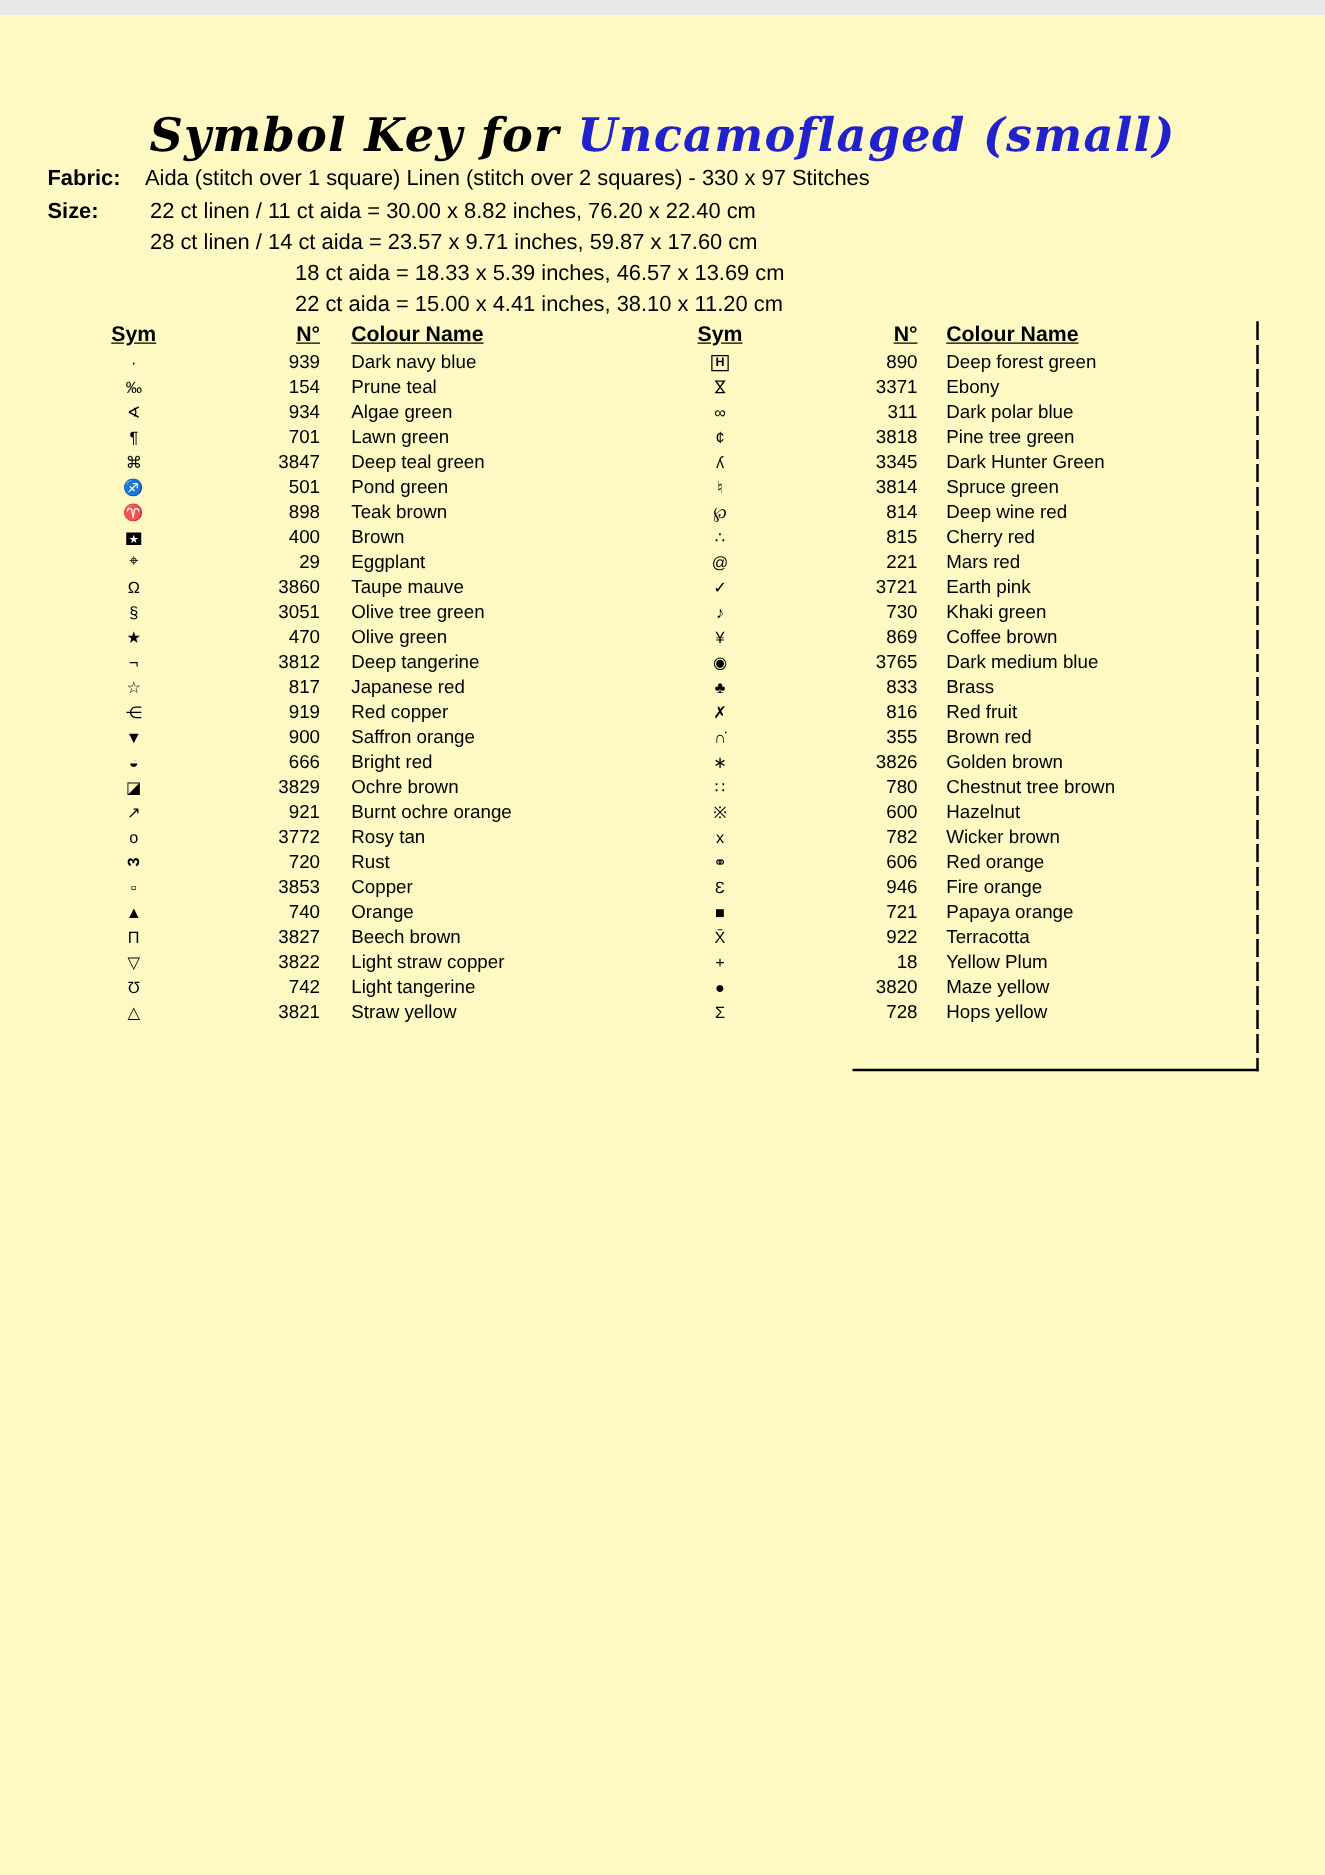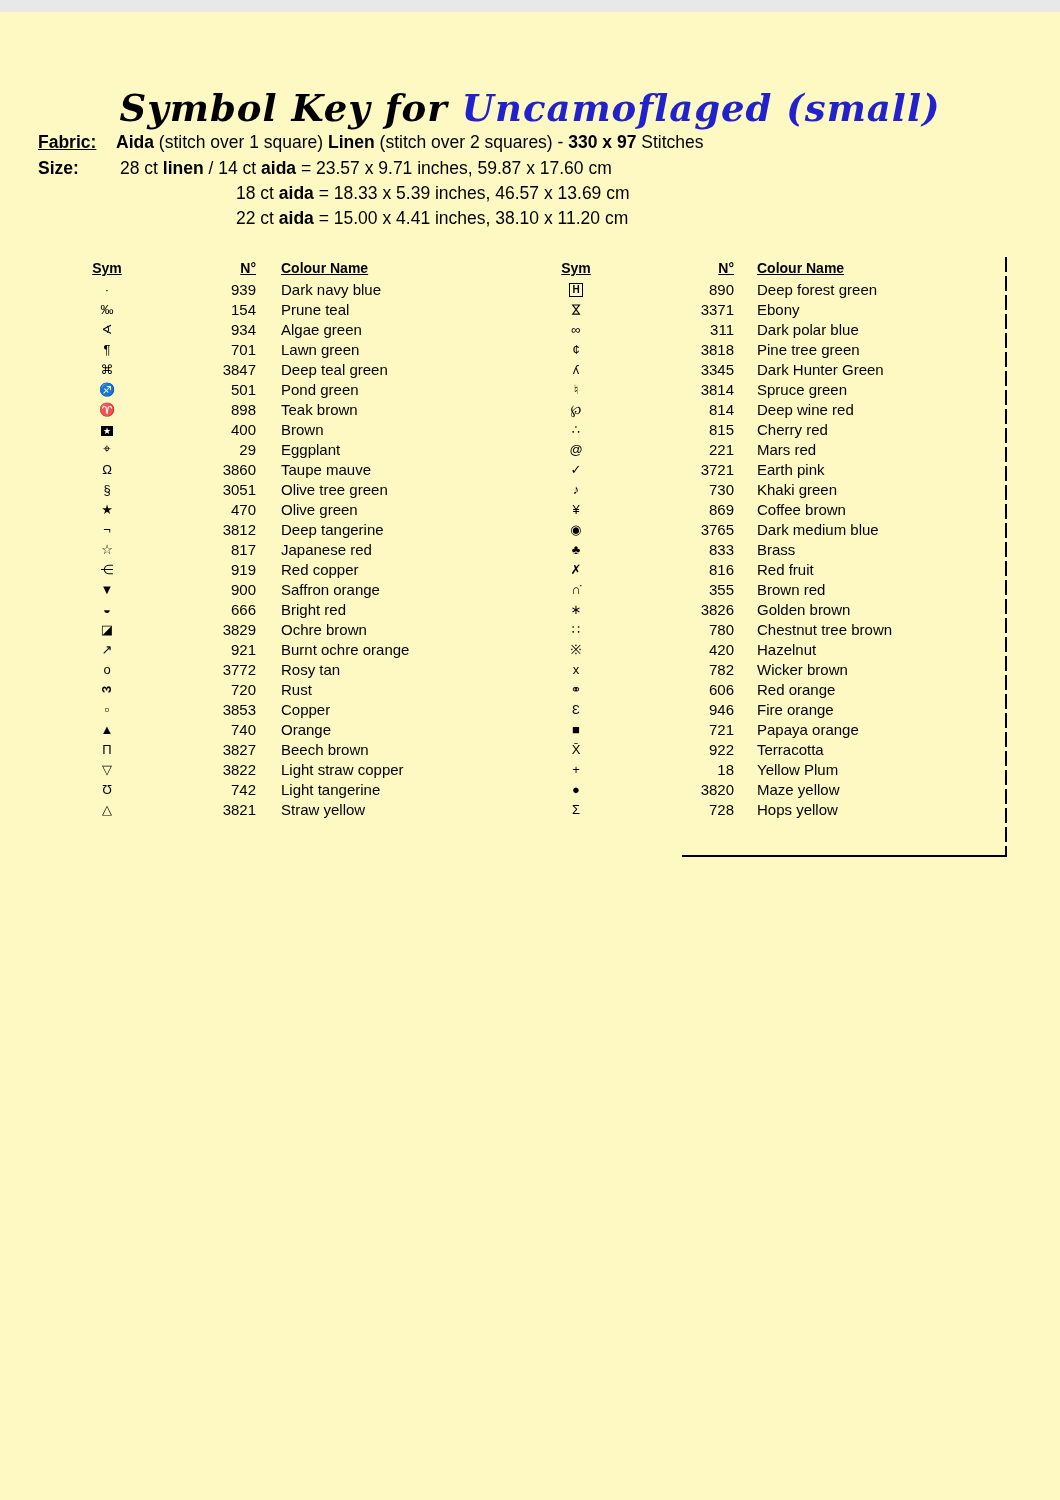--- a/index.html
+++ b/index.html
@@ -21,42 +21,42 @@
     white-space:nowrap;
   }
   .title .t-blue{margin-left:14px;}
   .info-line{
     position:absolute;left:38px;
     font-size:17.5px;line-height:25px;white-space:nowrap;
   }
   .fabric-line{top:118px;}
   .size-block{top:144px;}
   .lbl{font-weight:bold;display:inline-block;}
-  .fabric-line .lbl{width:78px;text-decoration:underline;}
+  .fabric-line .lbl{width:78px;}
   .size-block{display:flex;}
   .size-block .lbl{width:82px;}
-  .b{font-weight:bold;}
+  .b{font-weight:normal;}
   .size-line{height:25px;}
   .size-line.indent{padding-left:116px;}
   
   .tables{position:absolute;top:245px;left:0;width:1060px;height:620px;}
   .tbl{position:absolute;top:0;}
   .tbl-left{left:84px;width:420px;}
   .tbl-right{left:556px;width:452px;}
   .thead,.trow{display:flex;align-items:center;white-space:nowrap;}
   .thead{height:22px;font-weight:bold;}
   .trow{height:20px;}
   .th{text-decoration:underline;}
   .c-sym{width:46px;text-align:center;font-size:13px;}
   .c-num{width:126px;text-align:right;font-size:15px;}
   .c-name{padding-left:25px;font-size:15px;}
   .tbl-right .c-sym{width:40px;}
   .tbl-right .c-num{width:138px;}
   .tbl-right .c-name{padding-left:23px;}
-  .thead .c-num,.thead .c-name,.thead .c-sym{font-size:14px;}
+  .thead .c-num,.thead .c-name,.thead .c-sym{font-size:17px;}
   
   .sv-inverse{background:#000;color:#fff;font-size:9px;padding:0 2px;line-height:1.2;display:inline-block;}
   .sv-boxed{border:1.4px solid #000;font-size:10px;padding:0 2.5px;line-height:1.15;display:inline-block;font-weight:bold;}
   .sv-rotccw{display:inline-block;transform:rotate(-90deg);font-weight:bold;}
   .sv-rotcw{display:inline-block;transform:rotate(90deg);}
   
   .vline{
     position:absolute;left:1005px;top:0;width:2px;height:600px;
     background:repeating-linear-gradient(180deg,#000 0 15px,transparent 15px 19px);
   }
@@ -74,20 +74,21 @@
     <span>Symbol Key for</span><span class="t-blue" style="color: rgb(34, 34, 204);">Uncamoflaged (small)</span>
   </div>
 
   <div class="info-line fabric-line">
     <span class="lbl">Fabric:</span><span><span class="b">Aida</span><span>  (stitch over 1 square)   </span><span class="b">Linen</span><span>  (stitch over 2 squares) -  </span><span class="b">330 x 97</span><span> Stitches</span></span>
   </div>
 
   <div class="info-line size-block">
     <span class="lbl">Size:</span>
     <div>
+        <div class="size-line"><span>22 ct </span><span class="b">linen</span><span> / 11 ct </span><span class="b">aida</span><span> = 30.00 x 8.82 inches, 76.20 x 22.40 cm</span></div>
         <div class="size-line"><span>28 ct </span><span class="b">linen</span><span> / 14 ct </span><span class="b">aida</span><span> = 23.57 x 9.71 inches, 59.87 x 17.60 cm</span></div>
         <div class="size-line indent"><span>18 ct </span><span class="b">aida</span><span>  = 18.33 x 5.39 inches, 46.57 x 13.69 cm</span></div>
         <div class="size-line indent"><span>22 ct </span><span class="b">aida</span><span> = 15.00 x 4.41 inches, 38.10 x 11.20 cm</span></div>
       </div>
   </div>
 
   <div class="tables">
 
     <div class="tbl tbl-left">
       <div class="thead">
@@ -326,21 +327,21 @@
             <span class="c-num">3826</span>
             <span class="c-name">Golden brown</span>
           </div>
           <div class="trow">
             <span class="c-sym">∷</span>
             <span class="c-num">780</span>
             <span class="c-name">Chestnut tree brown</span>
           </div>
           <div class="trow">
             <span class="c-sym">※</span>
-            <span class="c-num">420</span>
+            <span class="c-num">600</span>
             <span class="c-name">Hazelnut</span>
           </div>
           <div class="trow">
             <span class="c-sym">x</span>
             <span class="c-num">782</span>
             <span class="c-name">Wicker brown</span>
           </div>
           <div class="trow">
             <span class="c-sym">⚭</span>
             <span class="c-num">606</span>

